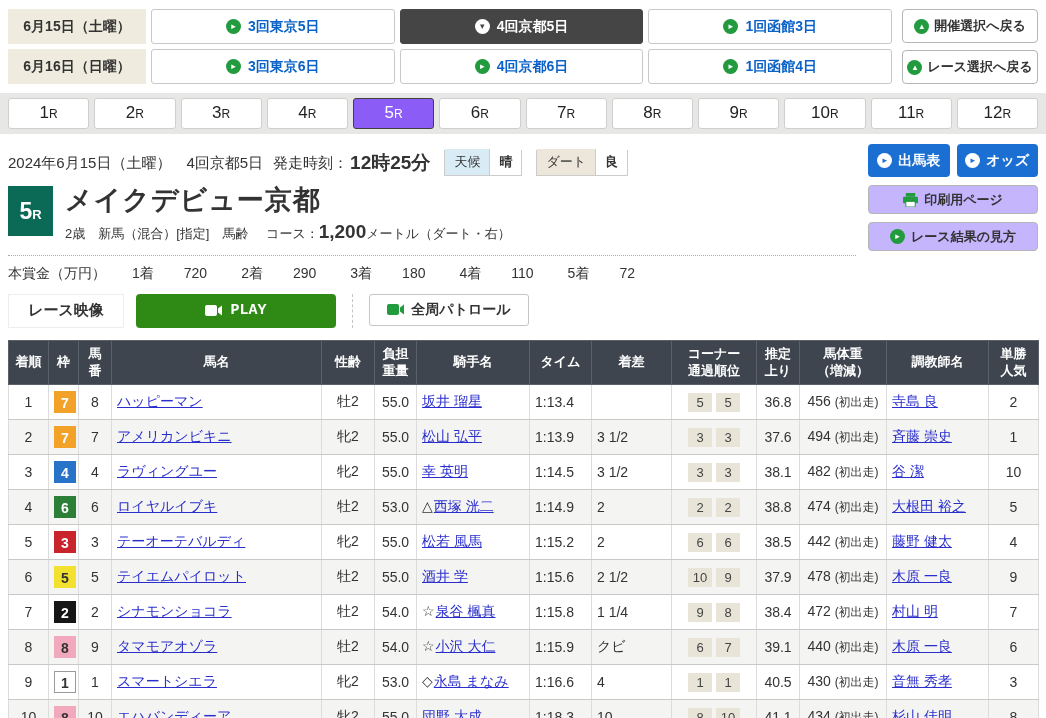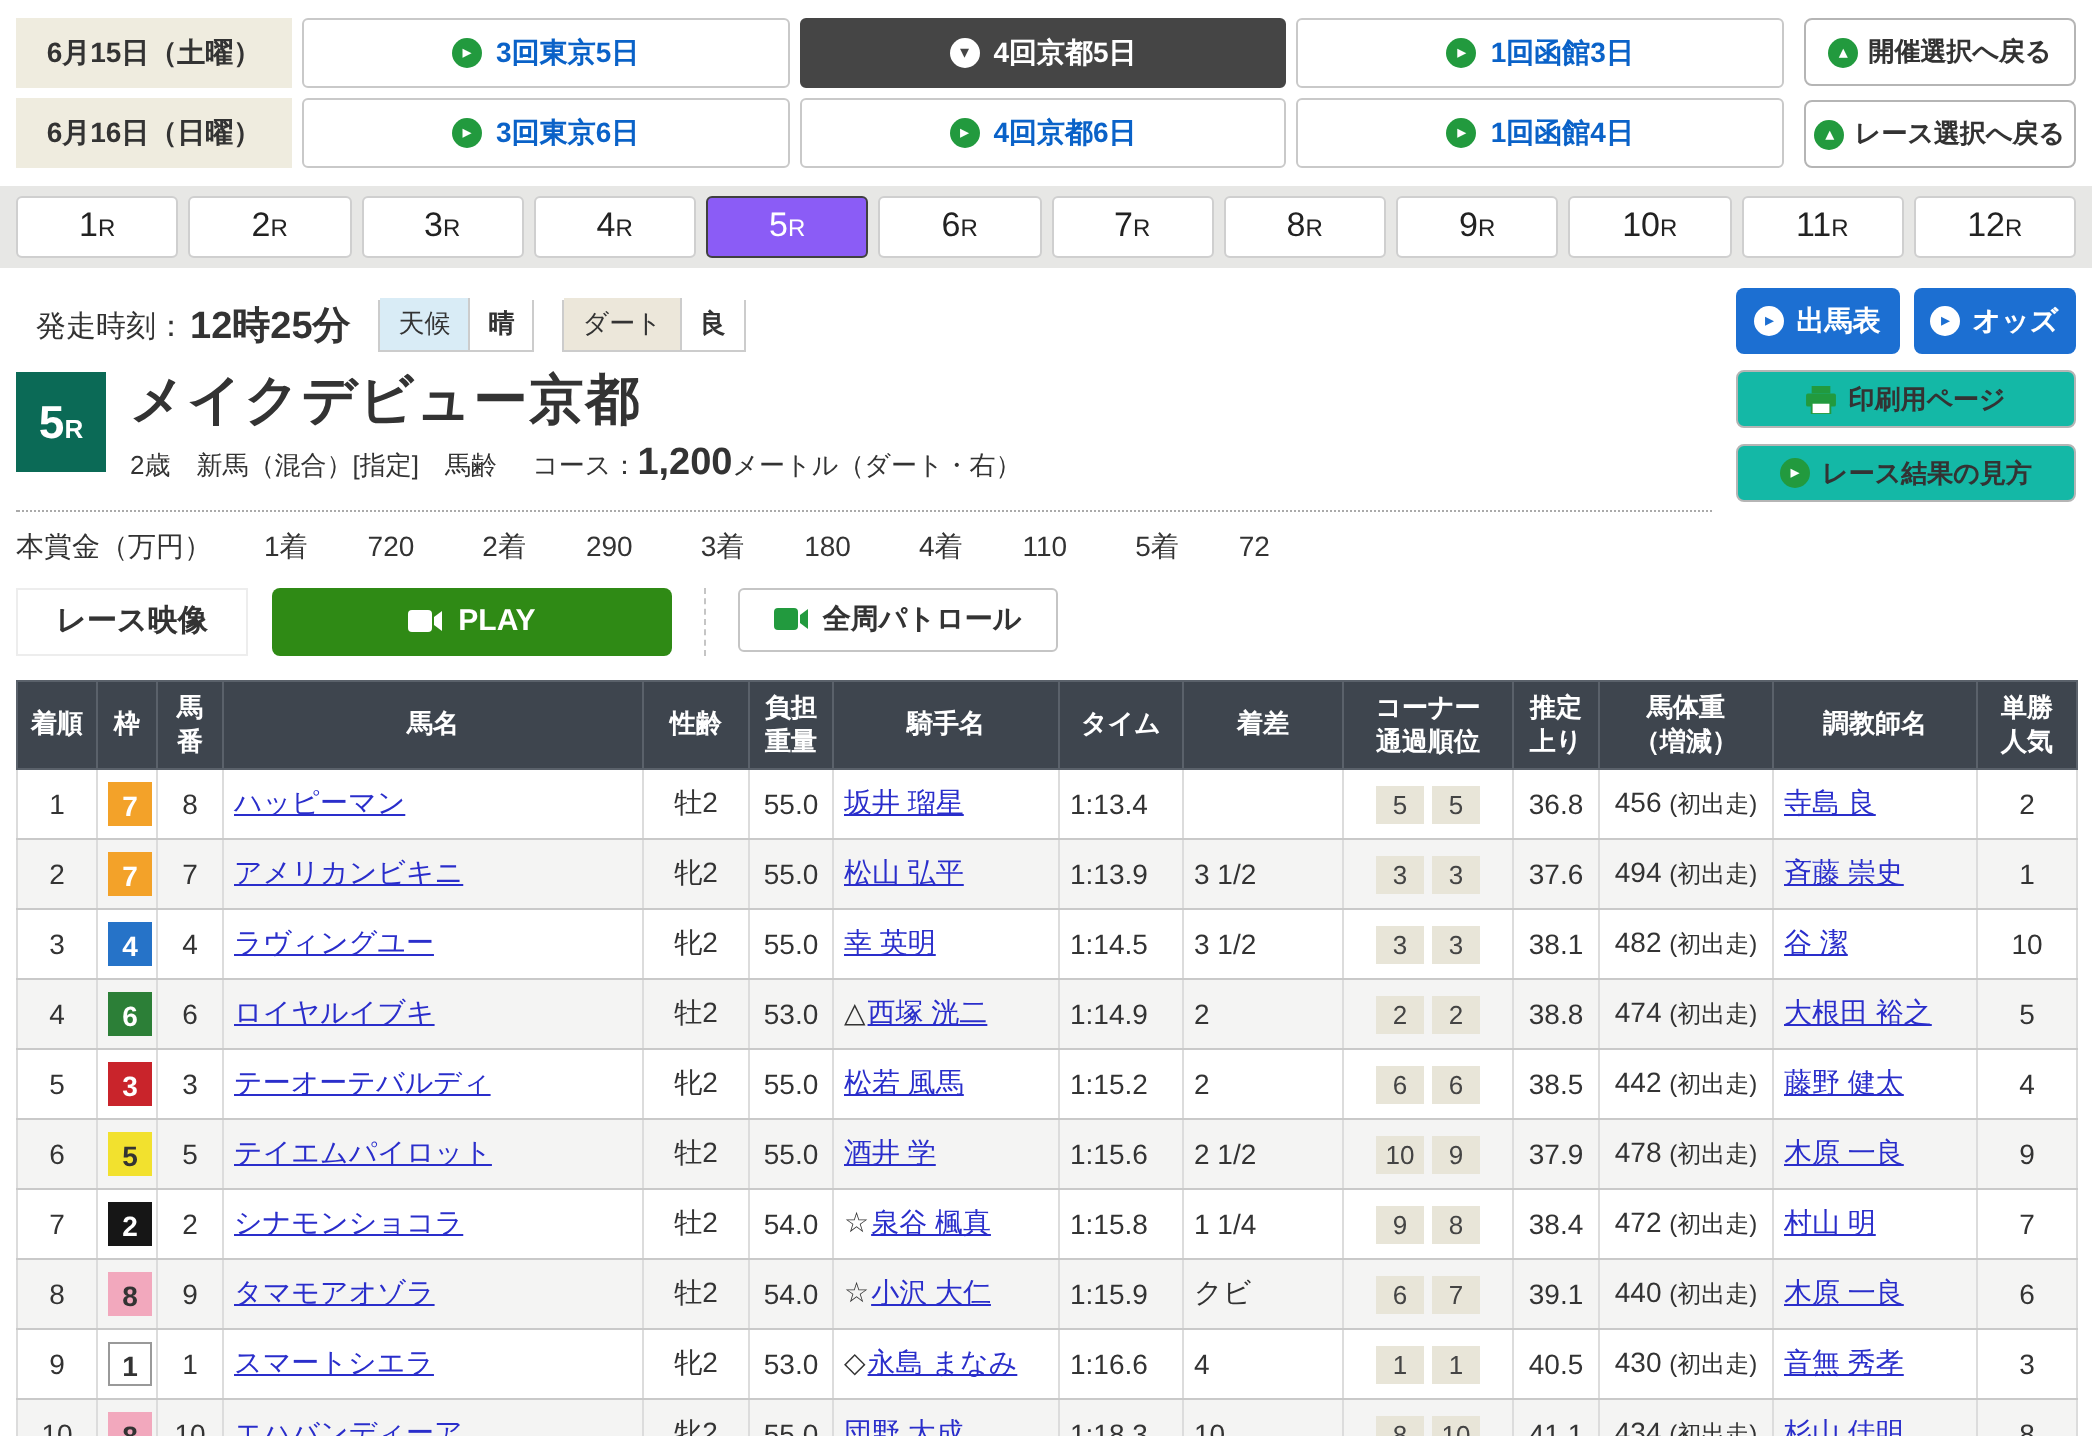--- a/index.html
+++ b/index.html
@@ -47,37 +47,37 @@
   .race-no-box .rsuf { font-size: 13px; margin-top: 6px; }
   .race-title { font-size: 27px; font-weight: bold; letter-spacing: 1px; line-height: 1.1; }
   .cond-line { font-size: 13px; margin-top: 5px; }
   .cond-line .course-val { font-size: 19px; font-weight: bold; }
   .head-actions { position: absolute; top: 10px; right: 8px; width: 170px; display: flex;
     flex-direction: column; gap: 8px; }
   .blue-row { display: flex; gap: 7px; }
   .blue-btn { flex: 1; background: #1c6fd2; color: #fff; font-weight: bold; font-size: 14px;
     border-radius: 4px; height: 33px; display: flex; align-items: center; justify-content: center;
     gap: 6px; cursor: pointer; }
-  .white-btn { border: 1px solid #b5b5b5; border-radius: 4px; background: #14b8a6; font-weight: bold;
+  .white-btn { border: 1px solid #b5b5b5; border-radius: 4px; background: #c4b5fd; font-weight: bold;
     font-size: 13px; height: 29px; display: flex; align-items: center; justify-content: center;
     gap: 6px; cursor: pointer; }
   .dotted-sep { border-bottom: 1px dotted #aaa; margin: 12px 190px 0 8px; }
   
   .prize-row { display: flex; align-items: center; padding: 9px 8px 7px; font-size: 14px; }
   .prize-label { margin-right: 26px; }
   .prize-item { display: flex; }
   .prize-place { margin-right: 30px; }
   .prize-amount { margin-right: 34px; }
   
   .video-row { display: flex; align-items: flex-start; margin: 4px 8px 0; gap: 12px; height: 38px; }
   .video-label { background: #fff; border: 1px solid #ededed; font-weight: bold; font-size: 15px;
     width: 116px; height: 34px; display: flex; align-items: center; justify-content: center; }
   .play-btn { background: #2f8a15; color: #fff; font-weight: bold; font-size: 15px; width: 200px;
     height: 34px; border-radius: 4px; display: flex; align-items: center; justify-content: center;
-    gap: 8px; cursor: pointer; }
+    gap: 8px; cursor: pointer; font-family: Liberation Mono, monospace; }
   .dash-div { border-left: 1px dashed #c5c5c5; height: 34px; margin: 0 4px; }
   .patrol-btn { background: #fff; border: 1px solid #c5c5c5; border-radius: 3px; font-weight: bold;
     font-size: 14px; width: 160px; height: 32px; display: flex; align-items: center;
     justify-content: center; gap: 7px; cursor: pointer; }
   .cam-ic { flex: 0 0 auto; }
   
   table.results { width: 1030px; margin: 8px 8px 0; border-collapse: collapse; table-layout: fixed; }
   .results th { background: #3e454e; color: #fff; font-size: 13px; font-weight: bold;
     border: 1px solid #5a616a; padding: 5px 1px; white-space: pre-line; line-height: 1.3;
     vertical-align: middle; }
@@ -152,20 +152,21 @@
     <div class="tab"><span>7</span><span class="rsuf">R</span></div>
     <div class="tab"><span>8</span><span class="rsuf">R</span></div>
     <div class="tab"><span>9</span><span class="rsuf">R</span></div>
     <div class="tab"><span>10</span><span class="rsuf">R</span></div>
     <div class="tab"><span>11</span><span class="rsuf">R</span></div>
     <div class="tab"><span>12</span><span class="rsuf">R</span></div>
   </div>
 
 <div class="race-head">
   <div class="meta-line">
+    <span>2024年6月15日（土曜）　4回京都5日</span>
     <span style="margin-left:10px;">発走時刻：</span>
     <span class="start-time">12時25分</span>
     <span class="badge-pair">
       <span class="badge-label weather">天候</span>
       <span class="badge-value">晴</span>
     </span>
     <span class="badge-pair">
       <span class="badge-label track">ダート</span>
       <span class="badge-value">良</span>
     </span>

